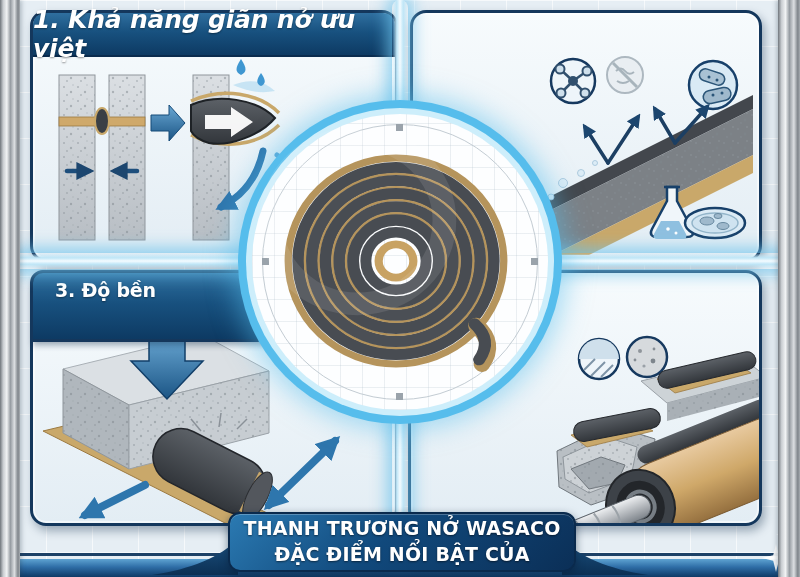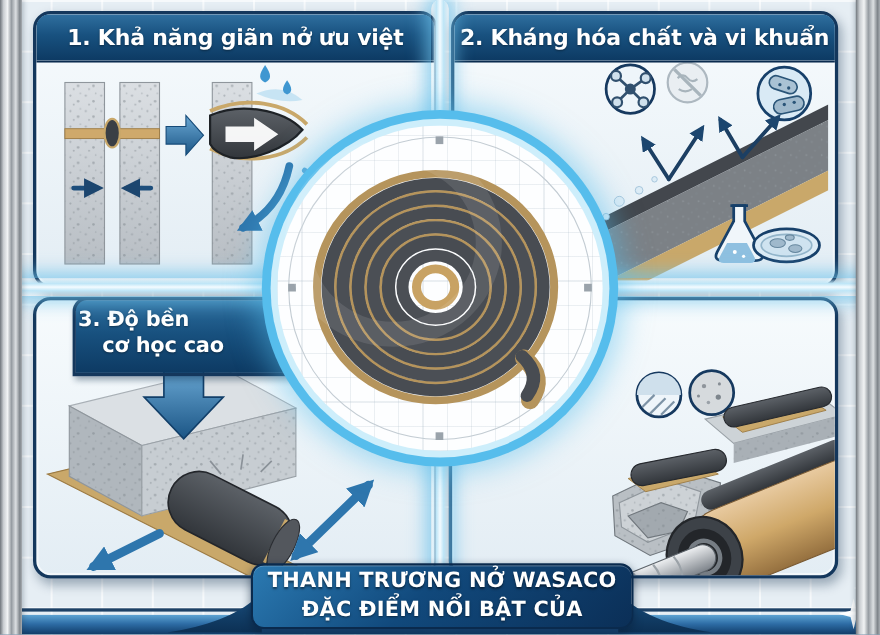--- a/index.html
+++ b/index.html
@@ -27,27 +27,27 @@
     box-shadow:inset 0 0 0 2px rgba(255,255,255,.55), 3px 5px 10px rgba(12,40,70,.35);}
   .p1{left:30px;top:10px;width:362px;height:246px;border-radius:16px 16px 110px 16px;}
   .p2{left:410px;top:10px;width:346px;height:246px;border-radius:16px 16px 16px 110px;}
   .p3{left:30px;top:270px;width:362px;height:250px;border-radius:16px 110px 16px 16px;}
   .p4{left:408px;top:270px;width:348px;height:250px;border-radius:110px 16px 16px 16px;}
   .panel-body{position:absolute;inset:0;border-radius:inherit;overflow:hidden;}
   .panel-header{position:absolute;top:0;left:0;right:0;height:42px;z-index:2;
     border-radius:12px 12px 0 0;border-bottom:2px solid #0a2b4e;
     background:linear-gradient(180deg,#2f6f9f 0%,#18517f 45%,#0d3a63 100%);
     display:flex;align-items:center;justify-content:center;
-    color:#fff;font-weight:bold;font-size:20px;letter-spacing:-.2px;
-    text-shadow:0 1px 2px rgba(0,0,0,.4);}
+    color:#fff;font-weight:bold;font-size:25px;letter-spacing:-.2px;
+    text-shadow:0 1px 2px rgba(0,0,0,.4);font-style:italic;}
   .panel-chip{position:absolute;z-index:2;border:3px solid #14375c;
     background:linear-gradient(180deg,#2f6f9f 0%,#18517f 45%,#0d3a63 100%);
     color:#fff;font-weight:bold;font-size:19px;line-height:1.25;letter-spacing:-.2px;
     text-shadow:0 1px 2px rgba(0,0,0,.4);box-shadow:3px 3px 6px rgba(10,40,70,.4);}
-  .chip3{top:-3px;left:-3px;width:222px;height:60px;border-radius:13px 6px 22px 0;padding:6px 0 0 2px;margin-left:36px;}
+  .chip3{top:-3px;left:-3px;width:222px;height:60px;border-radius:13px 6px 22px 0;padding:6px 0 0 22px;}
   .chip3 .l2{margin-left:22px;}
   .chip4{top:-3px;right:-3px;width:192px;height:60px;border-radius:6px 13px 0 22px;padding:6px 0 0 16px;}
   .chip-line{display:block;}
   
   .beam{position:absolute;z-index:5;border-radius:8px;
     box-shadow:0 0 16px 5px rgba(110,195,235,.75);}
   .beam.v{width:16px;background:linear-gradient(90deg,rgba(120,195,235,0),#bfe6f7 30%,#f4fbff 50%,#bfe6f7 70%,rgba(120,195,235,0));}
   .beam.h{height:16px;background:linear-gradient(180deg,rgba(120,195,235,0),#bfe6f7 30%,#f4fbff 50%,#bfe6f7 70%,rgba(120,195,235,0));}
   .beam.top{left:392px;top:0;height:130px;}
   .beam.bottom{left:392px;top:396px;height:160px;}
@@ -225,23 +225,20 @@
         </g>
         <g>
           <ellipse cx="302" cy="168" rx="30" ry="15" fill="#dcebf5" stroke="#17406a" stroke-width="2.5"></ellipse>
           <ellipse cx="302" cy="168" rx="23" ry="10" fill="#cfe3f0" stroke="#93b5ca" stroke-width="1.5"></ellipse>
           <ellipse cx="294" cy="166" rx="7" ry="4" fill="#9fb9cc" stroke="#6889a0"></ellipse>
           <ellipse cx="310" cy="171" rx="6" ry="3.5" fill="#9fb9cc" stroke="#6889a0"></ellipse>
           <ellipse cx="305" cy="161" rx="4" ry="2.5" fill="#9fb9cc" stroke="#6889a0"></ellipse>
         </g>
       </svg>
     </div>
-    <div class="panel-header">
-      <span>2. Kháng hóa chất và vi khuẩn</span>
-    </div>
   </div>
 
   <div class="panel p3">
     <div class="panel-body">
       <svg class="illu" style="top:0" width="362" height="250" viewBox="0 0 362 250">
         <polygon points="10,158 196,252 238,242 52,148" fill="#c9a86a" stroke="#9c7a42"></polygon>
         <g>
           <polygon points="30,96 170,62 236,98 96,132" fill="#dbe0e4" stroke="#a9b0b6"></polygon>
           <polygon points="30,96 96,132 96,196 30,160" fill="#b0b7bd" stroke="#8f969c"></polygon>
           <polygon points="30,96 96,132 96,196 30,160" fill="url(#pSpeck)"></polygon>
@@ -258,21 +255,20 @@
           <line x1="222" y1="178" x2="222" y2="222" stroke="#c9a86a" stroke-width="3"></line>
           <ellipse cx="230" cy="200" rx="10" ry="26" fill="#53575d" stroke="#2a2d32"></ellipse>
         </g>
         <polygon points="116,62 116,88 98,88 134,126 170,88 152,88 152,62" fill="url(#gArrow)" stroke="#123f69" stroke-width="1.5"></polygon>
         <line x1="112" y1="212" x2="52" y2="242" stroke="#2e76ad" stroke-width="8" stroke-linecap="round" marker-end="url(#mBlue)"></line>
         <line x1="236" y1="232" x2="302" y2="168" stroke="#2e76ad" stroke-width="8" stroke-linecap="round" marker-start="url(#mBlue)" marker-end="url(#mBlue)"></line>
       </svg>
     </div>
     <div class="panel-chip chip3">
       <span class="chip-line">3. Độ bền</span>
-      <span class="chip-line l2">cơ học cao</span>
     </div>
   </div>
 
   <div class="panel p4">
     <div class="panel-body">
       <svg class="illu" style="top:0" width="348" height="250" viewBox="0 0 348 250">
         <g>
           <circle cx="188" cy="86" r="20" fill="#eef5fa" stroke="#16395f" stroke-width="2.5"></circle>
           <path d="M168,86 a20,20 0 0 1 40,0 z" fill="#cfe0ec"></path>
           <g stroke="#7d93a6" stroke-width="2">

